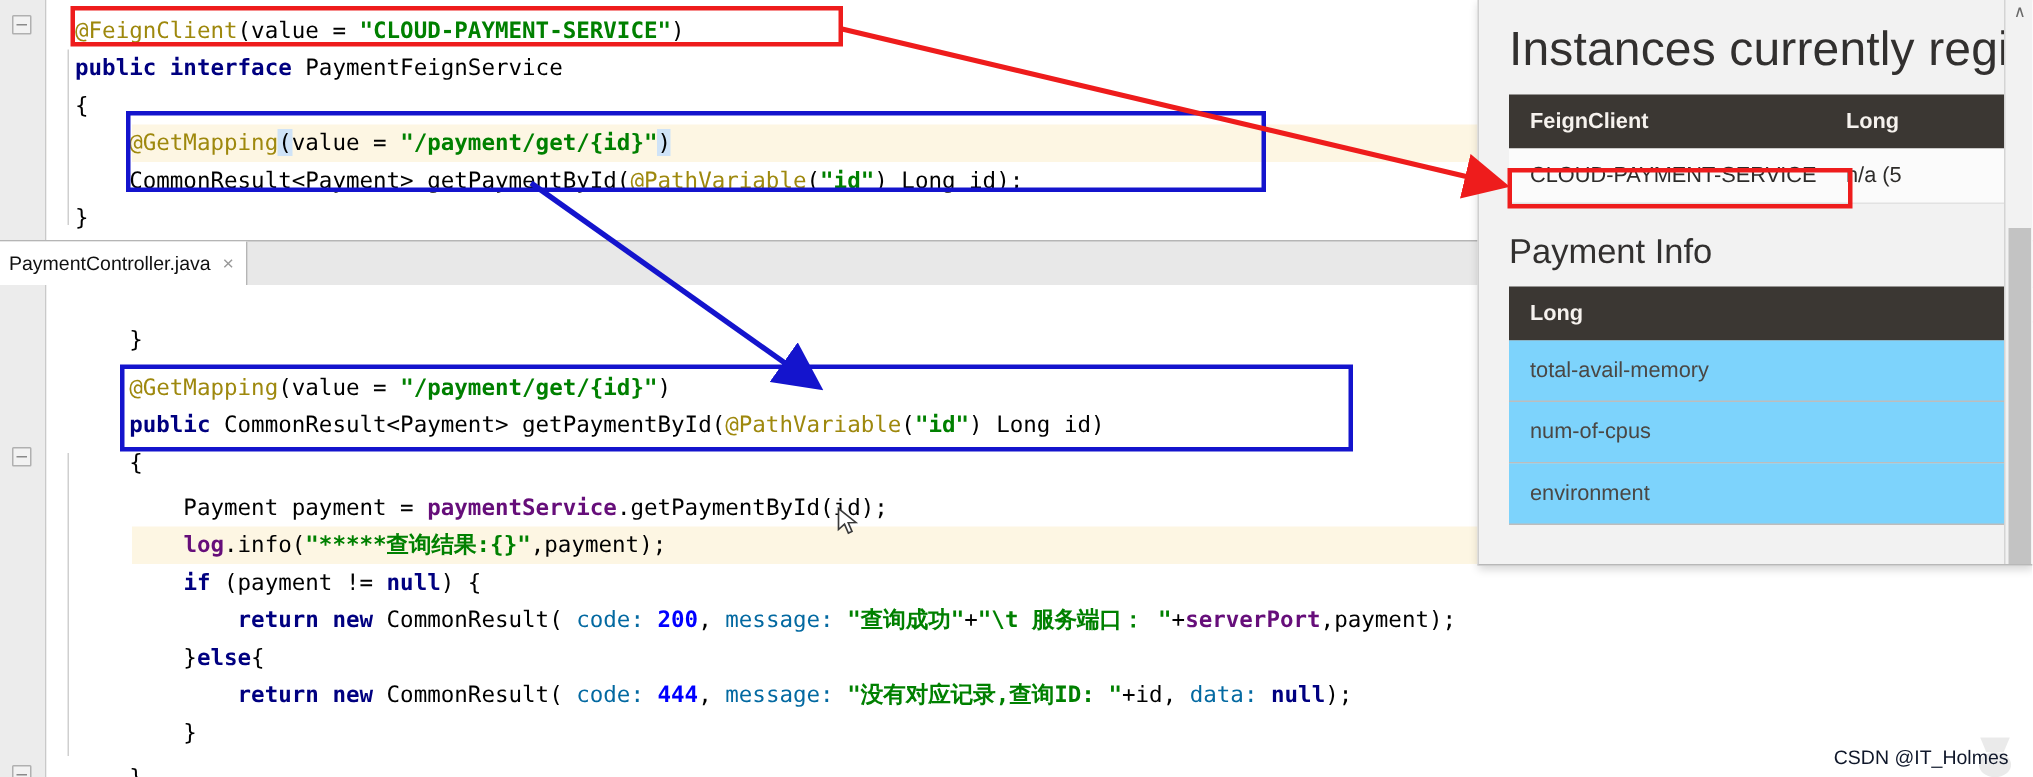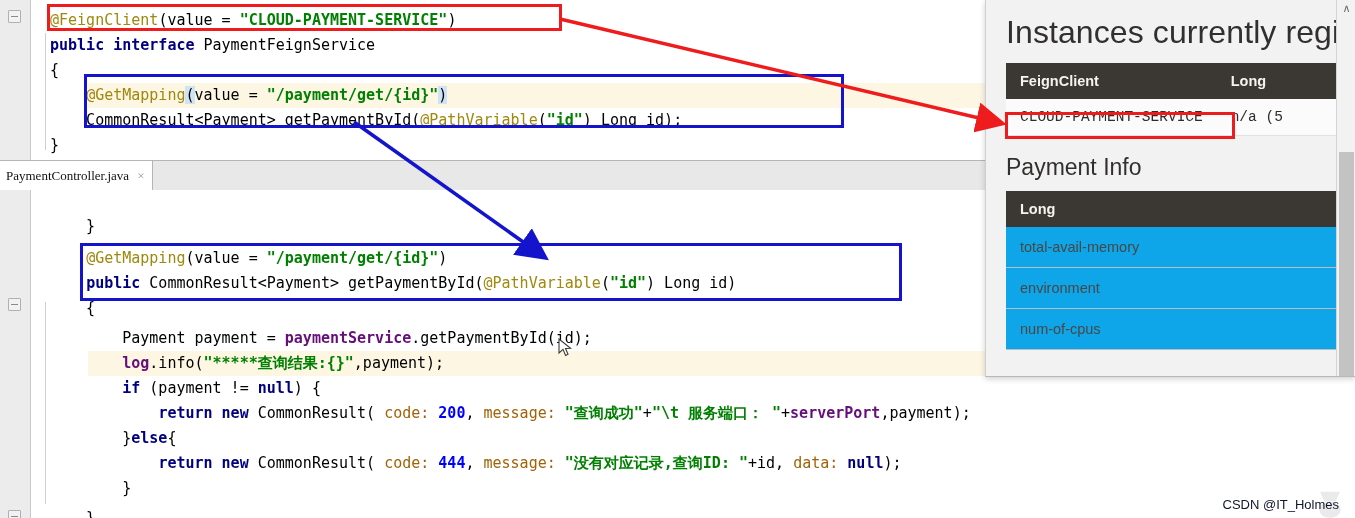--- a/index.html
+++ b/index.html
@@ -19,56 +19,56 @@
         font-family:"DejaVu Sans Mono","Liberation Mono",monospace;
         font-size:15px;line-height:25px;white-space:pre;color:#000000;}
   .ln{position:absolute;left:0;height:25px;white-space:pre;}
 
   
   .kw{color:#000080;font-weight:bold;}
   .ann{color:#9e880d;}
   .str{color:#008000;font-weight:bold;}
   .fld{color:#660e7a;font-weight:bold;}
   .num{color:#0000ff;font-weight:bold;}
-  .hint{color:#a16207;}
+  .hint{color:#0369a1;}
   .plain{color:#000000;}
   .brmatch{background:#cfe3f7;}
 
   
   .hl-band{position:absolute;left:0;right:0;height:25px;background:#fdf6e3;}
 
   
   .fold{position:absolute;left:8px;width:13px;height:13px;border:1px solid #b0b0b0;background:#f2f2f2;
         box-sizing:border-box;border-radius:1px;}
   .fold:after{content:"";position:absolute;left:2px;top:5px;width:7px;height:1px;background:#8a8a8a;}
 
   
   #tabstrip{position:absolute;left:0;top:160px;width:1355px;height:30px;background:#e8e8e8;border-top:1px solid #b5b5b5;border-bottom:1px solid #b5b5b5;}
   #tab{position:absolute;left:0;top:0;height:29px;background:#ffffff;border-right:1px solid #b5b5b5;
-       display:flex;align-items:center;padding:0 8px 0 6px;font-size:13px;color:#111;font-family:Liberation Serif, serif;}
+       display:flex;align-items:center;padding:0 8px 0 6px;font-size:13px;color:#111;font-family:Liberation Sans, sans-serif;}
   #tab .close{margin-left:8px;color:#9a9a9a;font-size:13px;}
   #breadcrumb{position:absolute;left:0;top:190px;width:1355px;height:24px;background:#ffffff;border-bottom:1px solid #dcdcdc;
        display:flex;align-items:center;font-size:12.5px;color:#6b6b6b;font-family:"Liberation Sans",sans-serif;padding-left:55px;}
   #breadcrumb .sep{margin:0 7px;color:#9b9b9b;font-size:11px;}
 
   
   #eureka{position:absolute;left:985px;top:0;width:370px;height:376px;background:#f2f2f2;
           border-left:1px solid #cfcfcf;border-bottom:1px solid #b8b8b8;overflow:hidden;
           box-shadow:0 2px 6px rgba(0,0,0,.18);font-family:"Liberation Sans",sans-serif;}
   #eureka-inner{position:absolute;left:0;top:0;width:330px;height:376px;background:#f2f2f2;}
   .eu-h{font-size:32px;color:#32302f;font-weight:400;letter-spacing:.1px;padding:14px 0 0 20px;white-space:nowrap;}
   .eu-table{margin:12px 0 0 20px;width:330px;}
   .eu-thead{background:#3b3733;color:#f6f2ee;height:36px;display:flex;align-items:center;font-size:14.5px;font-weight:bold;}
   .eu-th-app{padding-left:14px;width:220px;}
   .eu-th-ami{width:110px;}
-  .eu-row{background:#fbfbfb;height:36px;display:flex;align-items:center;font-size:14.5px;color:#2e2c2a;border-bottom:1px solid #e2e2e2;font-family:Liberation Mono, monospace;}
+  .eu-row{background:#fbfbfb;height:36px;display:flex;align-items:center;font-size:14.5px;color:#2e2c2a;border-bottom:1px solid #e2e2e2;}
   .eu-td-app{padding-left:14px;width:220px;}
   .eu-td-ami{width:110px;}
   .eu-h2{font-size:23px;color:#32302f;padding:18px 0 0 20px;}
-  .eu-row2{background:#0ea5e9;height:40px;display:flex;align-items:center;font-size:14.5px;color:#4a4744;
+  .eu-row2{background:#7dd3fc;height:40px;display:flex;align-items:center;font-size:14.5px;color:#4a4744;
            border-bottom:1px solid #bdbdbd;padding-left:14px;}
   #eu-scrollbar{position:absolute;right:0;top:0;width:19px;height:376px;background:#f2f2f2;border-left:1px solid #d4d4d4;}
   #eu-sb-up{position:absolute;top:2px;left:3px;width:13px;height:13px;color:#6a6a6a;font-size:11px;text-align:center;line-height:13px;}
   #eu-sb-thumb{position:absolute;top:152px;left:2px;width:15px;height:224px;background:#c3c3c3;}
 
   
   .box{position:absolute;box-sizing:border-box;pointer-events:none;}
   .box-red{border:3px solid #ee1c1c;}
   .box-blue{border:3px solid #1414cd;}
 
@@ -130,22 +130,22 @@
           <span class="eu-td-app">CLOUD-PAYMENT-SERVICE</span>
           <span class="eu-td-ami">n/a (5</span>
         </div>
       </div>
       <div class="eu-h2">Payment Info</div>
       <div class="eu-table" style="margin-top:10px;">
         <div class="eu-thead">
           <span class="eu-th-app">Long</span>
         </div>
         <div class="eu-row2">total-avail-memory</div>
+        <div class="eu-row2">num-of-cpus</div>
         <div class="eu-row2">environment</div>
-        <div class="eu-row2">num-of-cpus</div>
       </div>
     </div>
     <div id="eu-scrollbar">
       <div id="eu-sb-up">∧</div>
       <div id="eu-sb-thumb"></div>
     </div>
   </div>
 
   <div class="box box-red" style="left:47px;  top:4px;   width:515px; height:27px;"></div>
   <div class="box box-blue" style="left:84px;  top:74px;  width:760px; height:54px;"></div>

